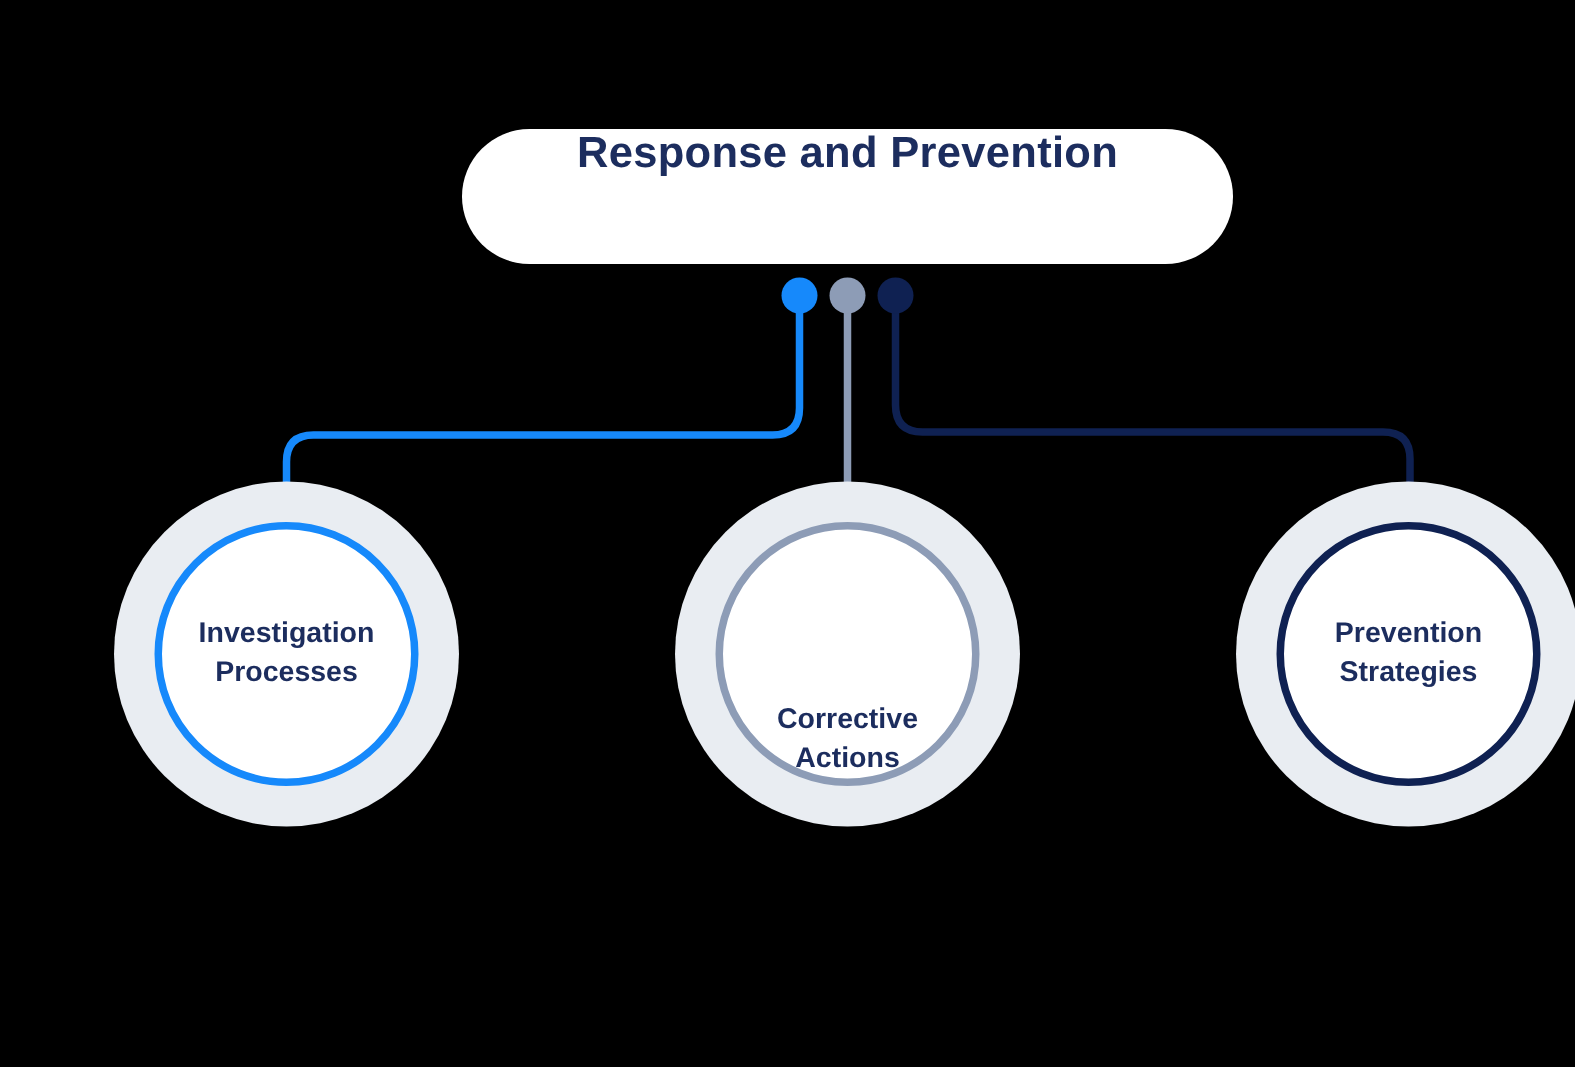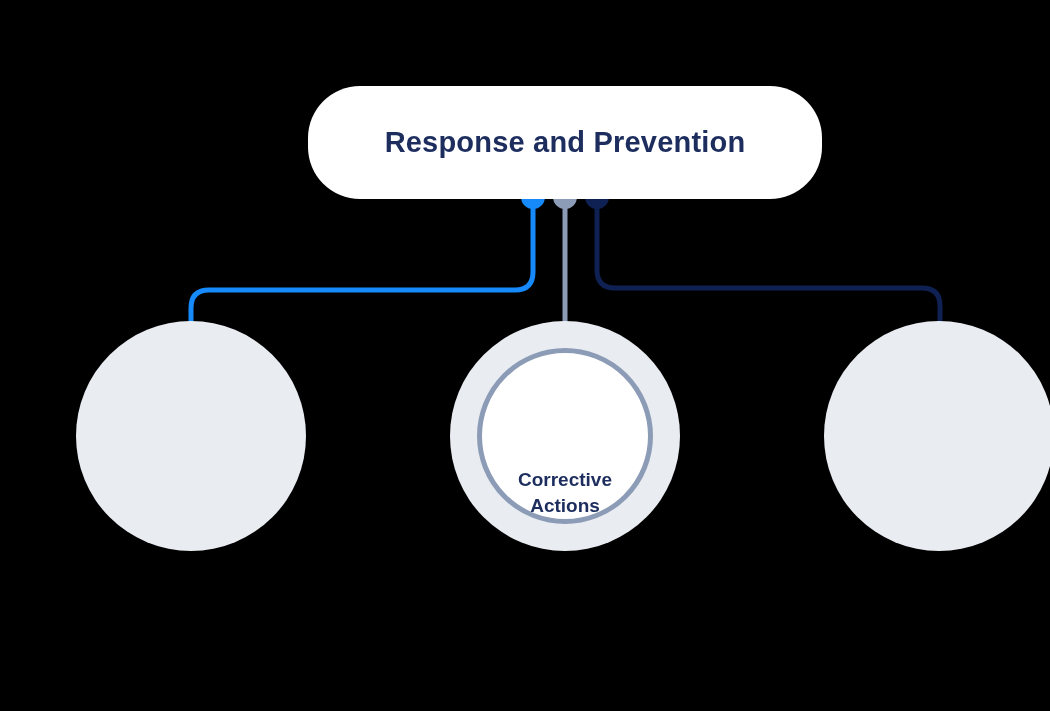--- a/index.html
+++ b/index.html
@@ -32,25 +32,25 @@
   .dot-blue  { fill: #1689fb; }
   .dot-gray  { fill: #8d9cb6; }
   .dot-navy  { fill: #0f2152; }
 
   
   .root-pill {
     position: absolute;
     left: 308px;
     top: 86px;
     width: 514px;
-    height: 113px;
+    height: 90px;
     background: #ffffff;
     border-radius: 52px;
     display: flex;
-    align-items: center;
+    align-items: flex-start;
     justify-content: center;
     z-index: 2;
   }
   .root-pill .root-label {
     color: #1c2d5e;
     font-size: 29px;
     font-weight: 700;
     letter-spacing: 0.2px;
     white-space: nowrap;
   }
@@ -118,27 +118,33 @@
   </svg>
 
   <div class="root-pill">
     <span class="root-label">Response and Prevention</span>
   </div>
 
   <div class="layer-circles">
 
     <div class="node node-blue" id="node-1">
       <div class="halo"></div>
+      <div class="circle">
+        <span class="node-label">Investigation Processes</span>
+      </div>
     </div>
 
     <div class="node node-gray" id="node-2">
       <div class="halo"></div>
       <div class="circle">
         <span class="node-label">Corrective Actions</span>
       </div>
     </div>
 
     <div class="node node-navy" id="node-3">
       <div class="halo"></div>
+      <div class="circle">
+        <span class="node-label">Prevention Strategies</span>
+      </div>
     </div>
 
   </div>
 </div>
 
 </body></html>

